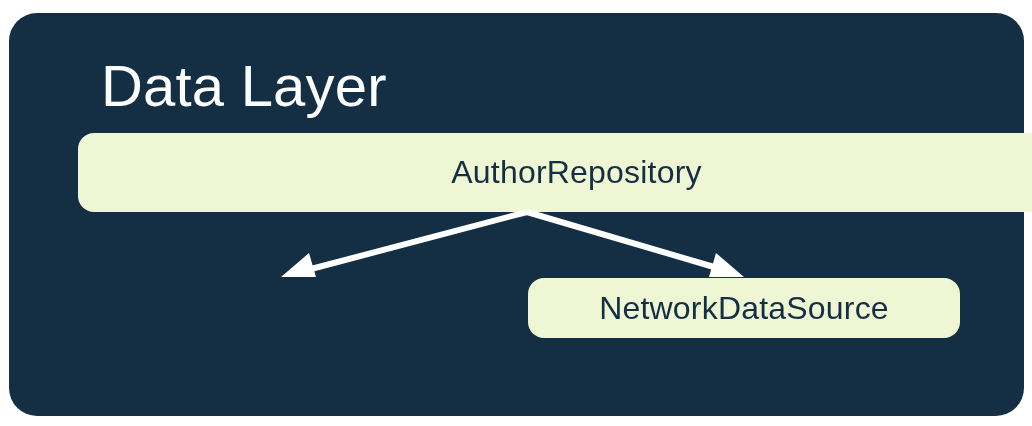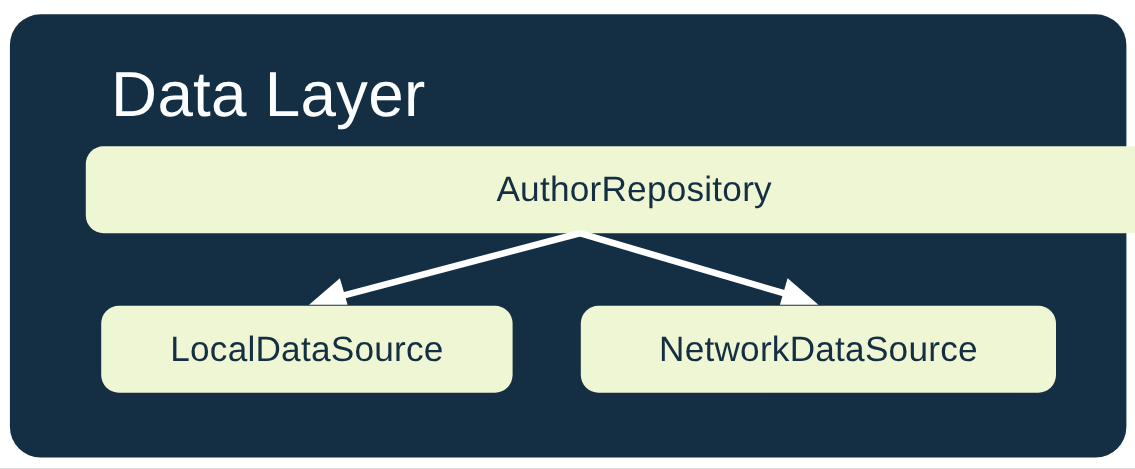--- a/index.html
+++ b/index.html
@@ -51,21 +51,21 @@
     display: flex;
     align-items: center;
     justify-content: center;
     font-size: 32px;
     font-weight: 400;
     letter-spacing: 0.2px;
     white-space: nowrap;
   }
   .node-repo    { left: 78px;  top: 133px; width: 997px; height: 79px; }
   .node-local   { left: 92px;  top: 278px; width: 374px; height: 79px; }
-  .node-network { left: 528px; top: 278px; width: 432px; height: 79px; justify-content: center; }
+  .node-network { left: 528px; top: 278px; width: 432px; height: 60px; justify-content: center; }
   .arrows {
     position: absolute;
     left: 0; top: 0;
     width: 1032px;
     height: 426px;
     pointer-events: none;
   }
   .arrow-line {
     stroke: var(--arrow, #fff);
     stroke-width: 6;
@@ -82,23 +82,20 @@
 <div class="canvas">
 
   <div class="frame">
     <div class="title">Data Layer</div>
   </div>
 
   <div class="node node-repo">
     <span>AuthorRepository</span>
   </div>
 
-  <div class="node node-local">
-    <span>LocalDataSource</span>
-  </div>
 
   <div class="node node-network">
     <span>NetworkDataSource</span>
   </div>
 
   <svg class="arrows" viewBox="0 0 1032 426" xmlns="http://www.w3.org/2000/svg" aria-hidden="true">
     <line class="arrow-line" x1="527" y1="212" x2="311" y2="269"></line>
     <polygon class="arrow-head" points="281,277 309,253 316,277"></polygon>
     <line class="arrow-line" x1="527" y1="212" x2="714" y2="267"></line>
     <polygon class="arrow-head" points="744,277 716,253 709,277"></polygon>

